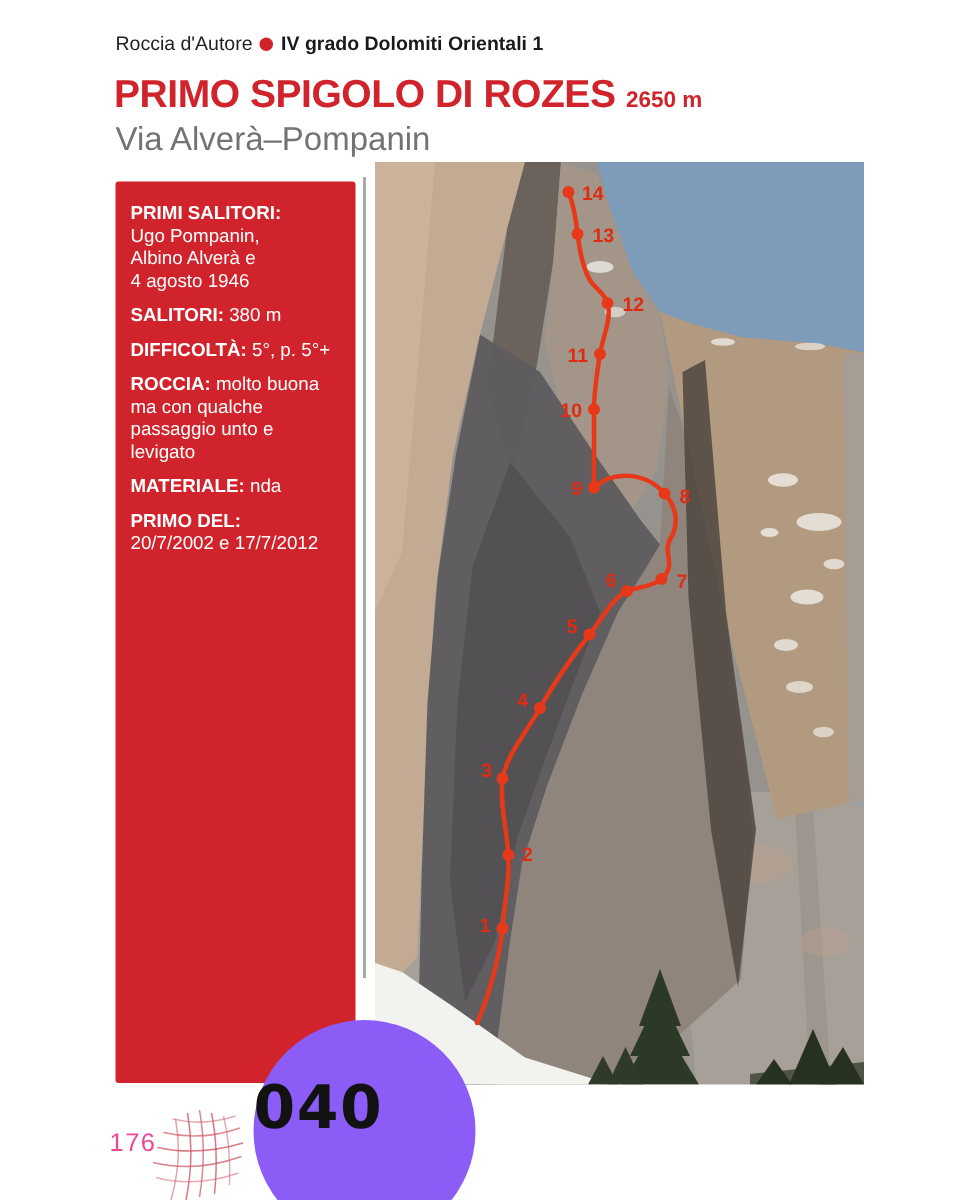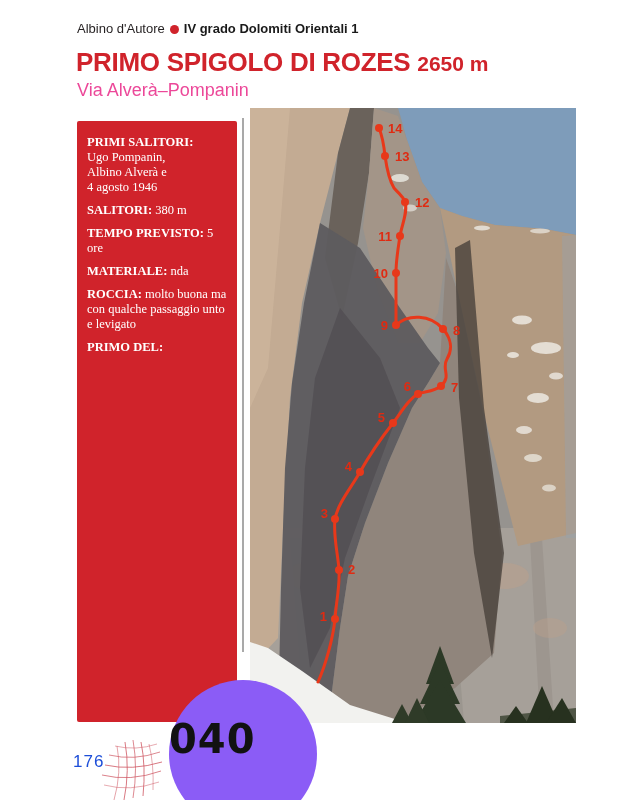--- a/index.html
+++ b/index.html
@@ -6,87 +6,88 @@
   .page{position:relative;width:640px;height:800px;background:#fff;overflow:hidden;
         font-family:"Liberation Sans",sans-serif;color:#222;}
 
   .kicker{position:absolute;left:77px;top:21px;font-size:13px;color:#231f20;white-space:nowrap;}
   .kicker .bold{font-weight:bold;color:#1a1a1a;text-align:center;}
   .dot{display:inline-block;width:9px;height:9px;border-radius:50%;background:var(--brand);
        margin:0 5px;vertical-align:-1px;}
 
   .title{position:absolute;left:76px;top:47px;margin:0;font-size:26px;font-weight:bold;
          color:var(--brand);letter-spacing:-0.3px;white-space:nowrap;}
-  .title .alt{font-size:21px;font-weight:bold;letter-spacing:0;margin-top:33px;}
-  .subtitle{position:absolute;left:77px;top:80px;margin:0;font-size:18px;font-weight:400;color:#ec4899;}
+  .title .alt{font-size:15px;font-weight:bold;letter-spacing:0;margin-top:33px;}
+  .subtitle{position:absolute;left:77px;top:80px;margin:0;font-size:22px;font-weight:400;color:#737373;}
 
   .infobox{position:absolute;left:77px;top:121px;width:160px;height:601px;background:var(--brand);
            color:#fff;box-sizing:border-box;padding:14px 10px 0 10px;border-radius:2px;}
-  .entry{margin:0 0 8px 0;font-size:12.5px;line-height:15px;font-family:Liberation Serif, serif;}
+  .entry{margin:0 0 8px 0;font-size:12.5px;line-height:15px;}
   .lbl{font-weight:bold;}
   .line{display:block;}
 
   .divider{position:absolute;left:242px;top:118px;width:2px;height:534px;background:#a9a9a9;}
 
   .photo{position:absolute;left:250px;top:108px;width:326px;height:615px;}
   .photo svg{display:block;}
 
   .route-line{stroke:var(--route);}
   .route-dot{fill:var(--route);}
   .route-num{fill:var(--route-label);font-family:"Liberation Sans",sans-serif;
              font-weight:bold;font-size:13px;}
 
   .badge{position:absolute;left:169px;top:680px;width:148px;height:148px;border-radius:50%;
          background:#8b5cf6;z-index:6;}
   .badge .num{margin-top:36px;font-size:40px;font-weight:bold;color:#121212;letter-spacing:1px;
               font-family:"DejaVu Sans","Liberation Sans",sans-serif;}
 
-  .pagenum{position:absolute;left:73px;top:752px;font-size:17px;color:#1d4ed8;letter-spacing:1px;}
+  .pagenum{position:absolute;left:73px;top:752px;font-size:17px;color:#ec4899;letter-spacing:1px;}
   .scribble{position:absolute;left:102px;top:740px;}
 </style>
 </head>
 <body>
 
 <div class="page">
 
   <div class="kicker">
-    <span>Albino d'Autore</span><span class="dot"></span><span class="bold">IV grado Dolomiti Orientali 1</span>
+    <span>Roccia d'Autore</span><span class="dot"></span><span class="bold">IV grado Dolomiti Orientali 1</span>
   </div>
 
   <h1 class="title">
     <span>PRIMO SPIGOLO DI ROZES</span>
     <span class="alt">2650 m</span>
   </h1>
   <h2 class="subtitle">Via Alverà–Pompanin</h2>
 
   <div class="infobox">
     <p class="entry">
       <span class="lbl line">PRIMI SALITORI:</span>
       <span class="line">Ugo Pompanin,</span>
       <span class="line">Albino Alverà e</span>
       <span class="line">4 agosto 1946</span>
     </p>
     <p class="entry">
       <span class="lbl">SALITORI:</span>
       <span>380 m</span>
     </p>
     <p class="entry">
-      <span class="lbl">TEMPO PREVISTO:</span>
-      <span>5 ore</span>
+      <span class="lbl">DIFFICOLTÀ:</span>
+      <span>5°, p. 5°+</span>
+    </p>
+    <p class="entry">
+      <span class="lbl">ROCCIA:</span>
+      <span>molto buona ma con qualche passaggio unto e levigato</span>
     </p>
     <p class="entry">
       <span class="lbl">MATERIALE:</span>
       <span>nda</span>
     </p>
     <p class="entry">
-      <span class="lbl">ROCCIA:</span>
-      <span>molto buona ma con qualche passaggio unto e levigato</span>
-    </p>
-    <p class="entry">
       <span class="lbl line">PRIMO DEL:</span>
+      <span class="line">20/7/2002 e 17/7/2012</span>
     </p>
   </div>
 
   <div class="divider"></div>
 
   <div class="photo">
     <svg width="326" height="615" viewBox="0 0 326 615">
 
       <g>
         <rect width="326" height="615" fill="#96938f"></rect>

